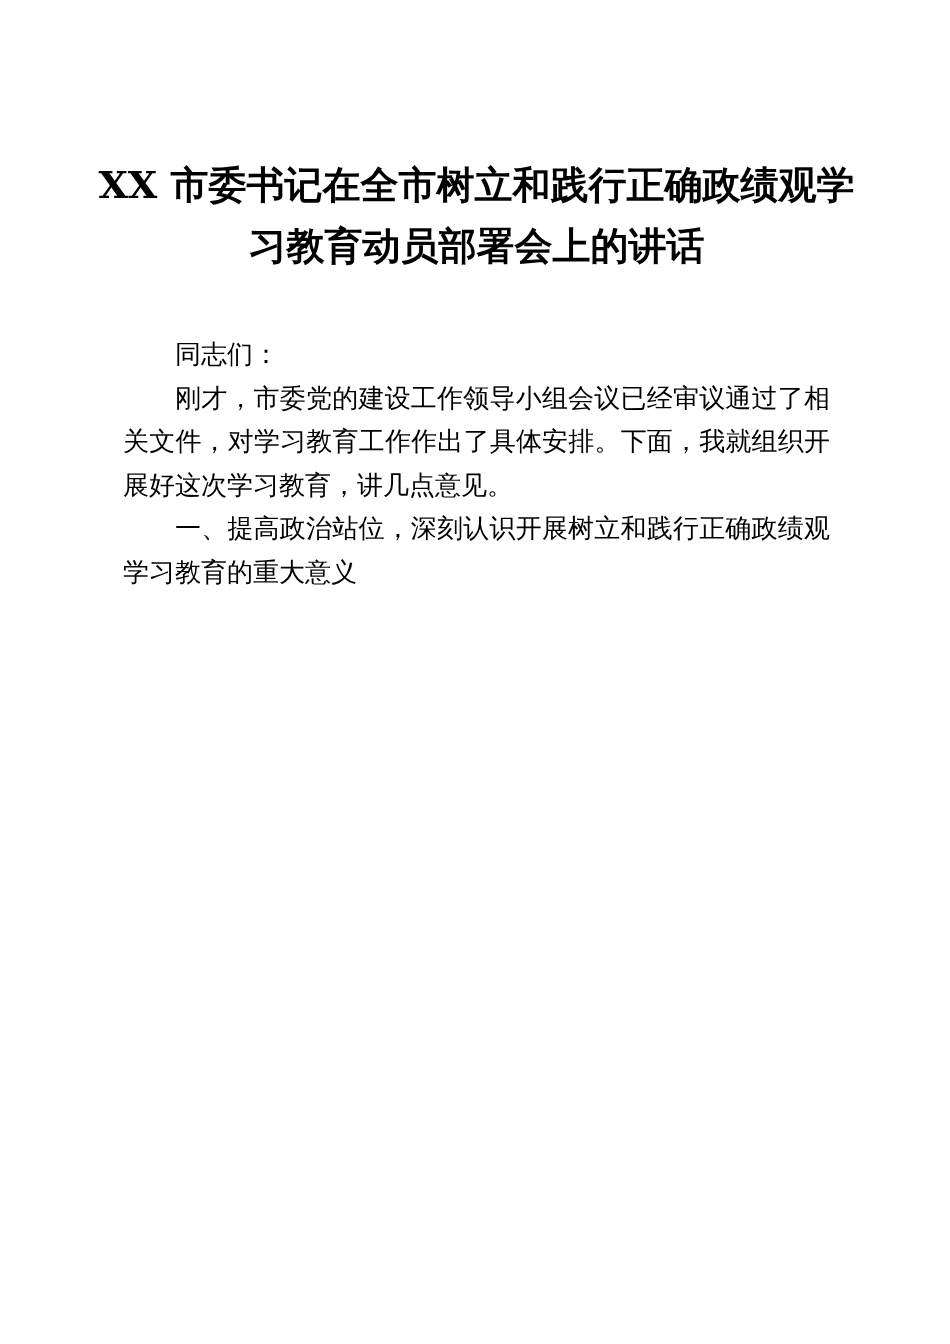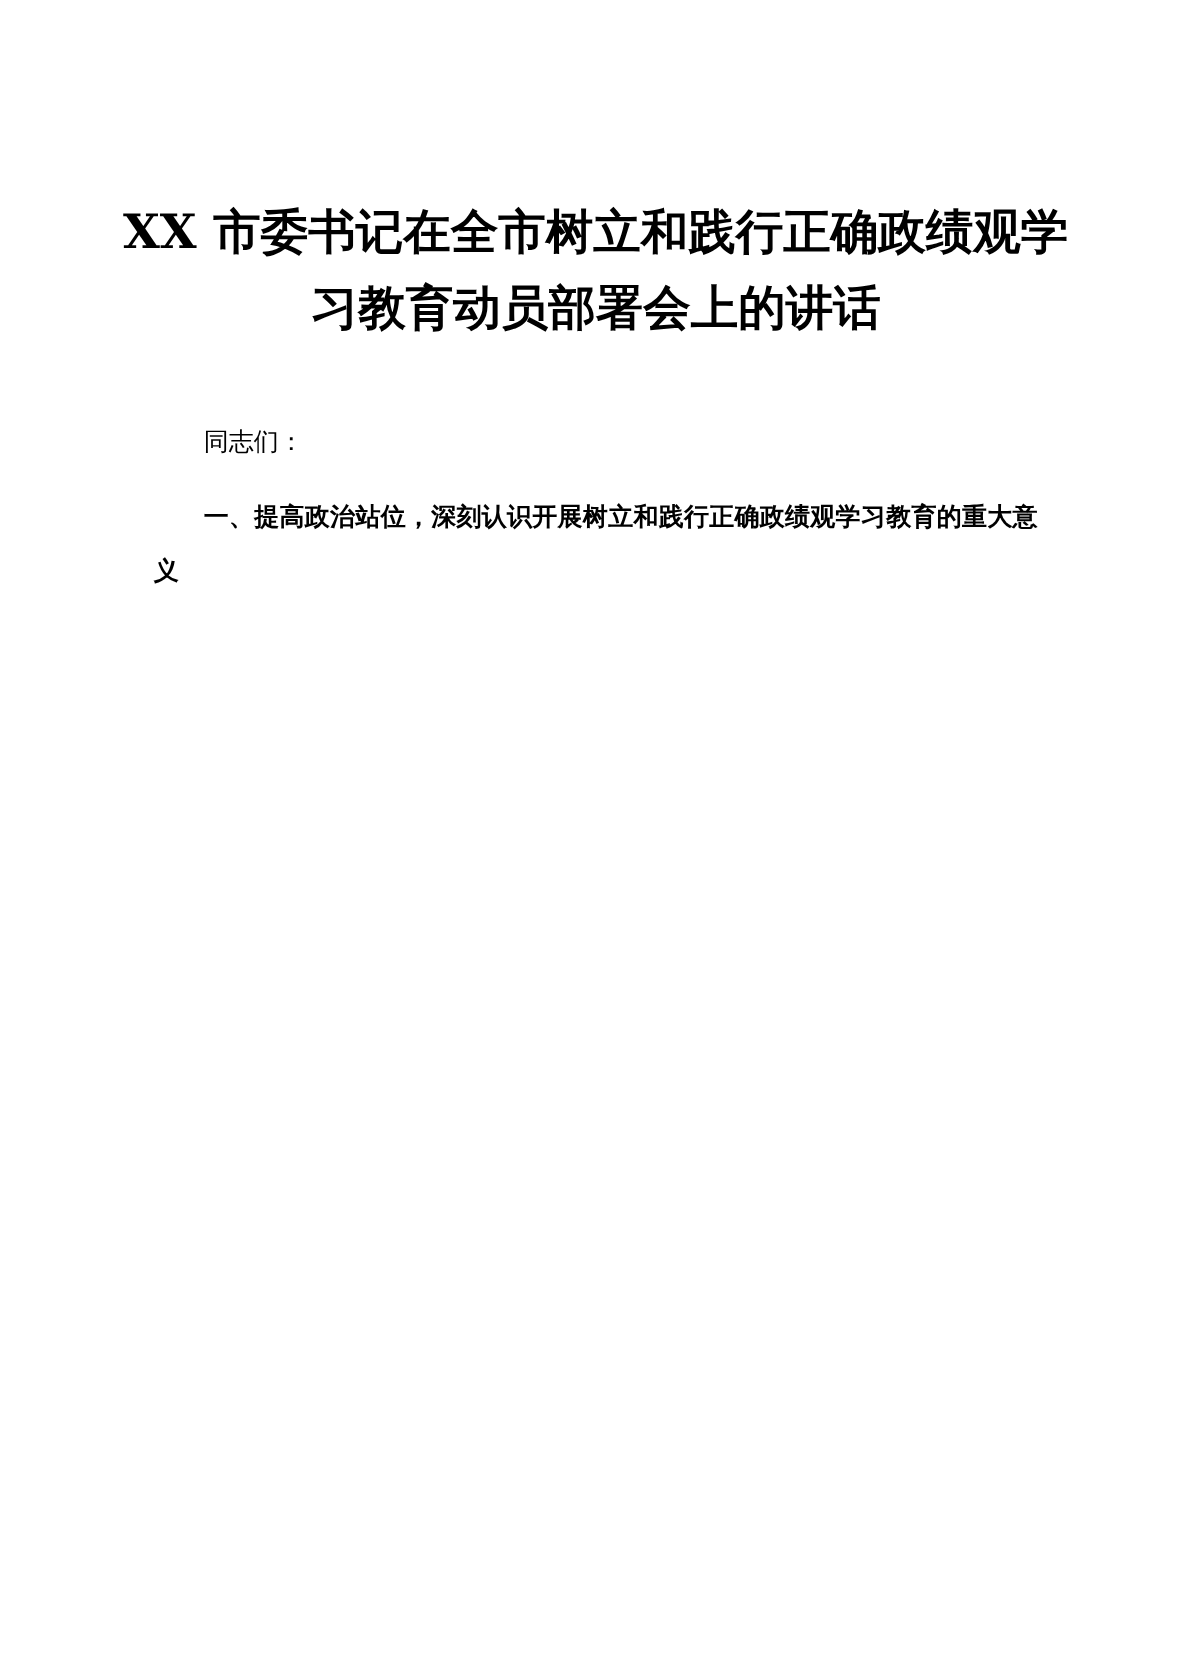--- a/index.html
+++ b/index.html
@@ -18,38 +18,38 @@
   .doc-title {
     font-family: "DejaVu Serif", "Liberation Serif", serif;
     font-weight: 700;
     font-size: 38px;
     line-height: 61px;
     text-align: center;
     color: #000000;
     margin: 0 -27px 57px -27px;
   }
   .para {
-    font-size: 20px;
+    font-size: 26px;
     line-height: 43.6px;
     text-align: justify;
     text-justify: inter-character;
     text-indent: 2em;
     color: #000000;
-    margin-top: 16px;
   }
   .para.heading {
     font-family: "Liberation Sans", "DejaVu Sans", sans-serif;
-    font-weight: 700;
+    font-weight: 400;
   }
 </style>
 </head>
 <body>
 
 <div class="page">
   <h1 class="doc-title">XX 市委书记在全市树立和践行正确政绩观学习教育动员部署会上的讲话</h1>
 
   <p class="para">同志们：</p>
 
 
+  <p class="para">刚才，市委党的建设工作领导小组会议已经审议通过了相关文件，对学习教育工作作出了具体安排。下面，我就组织开展好这次学习教育，讲几点意见。</p>
 
   <p class="para heading">一、提高政治站位，深刻认识开展树立和践行正确政绩观学习教育的重大意义</p>
 
 </div>
 
 </body></html>

